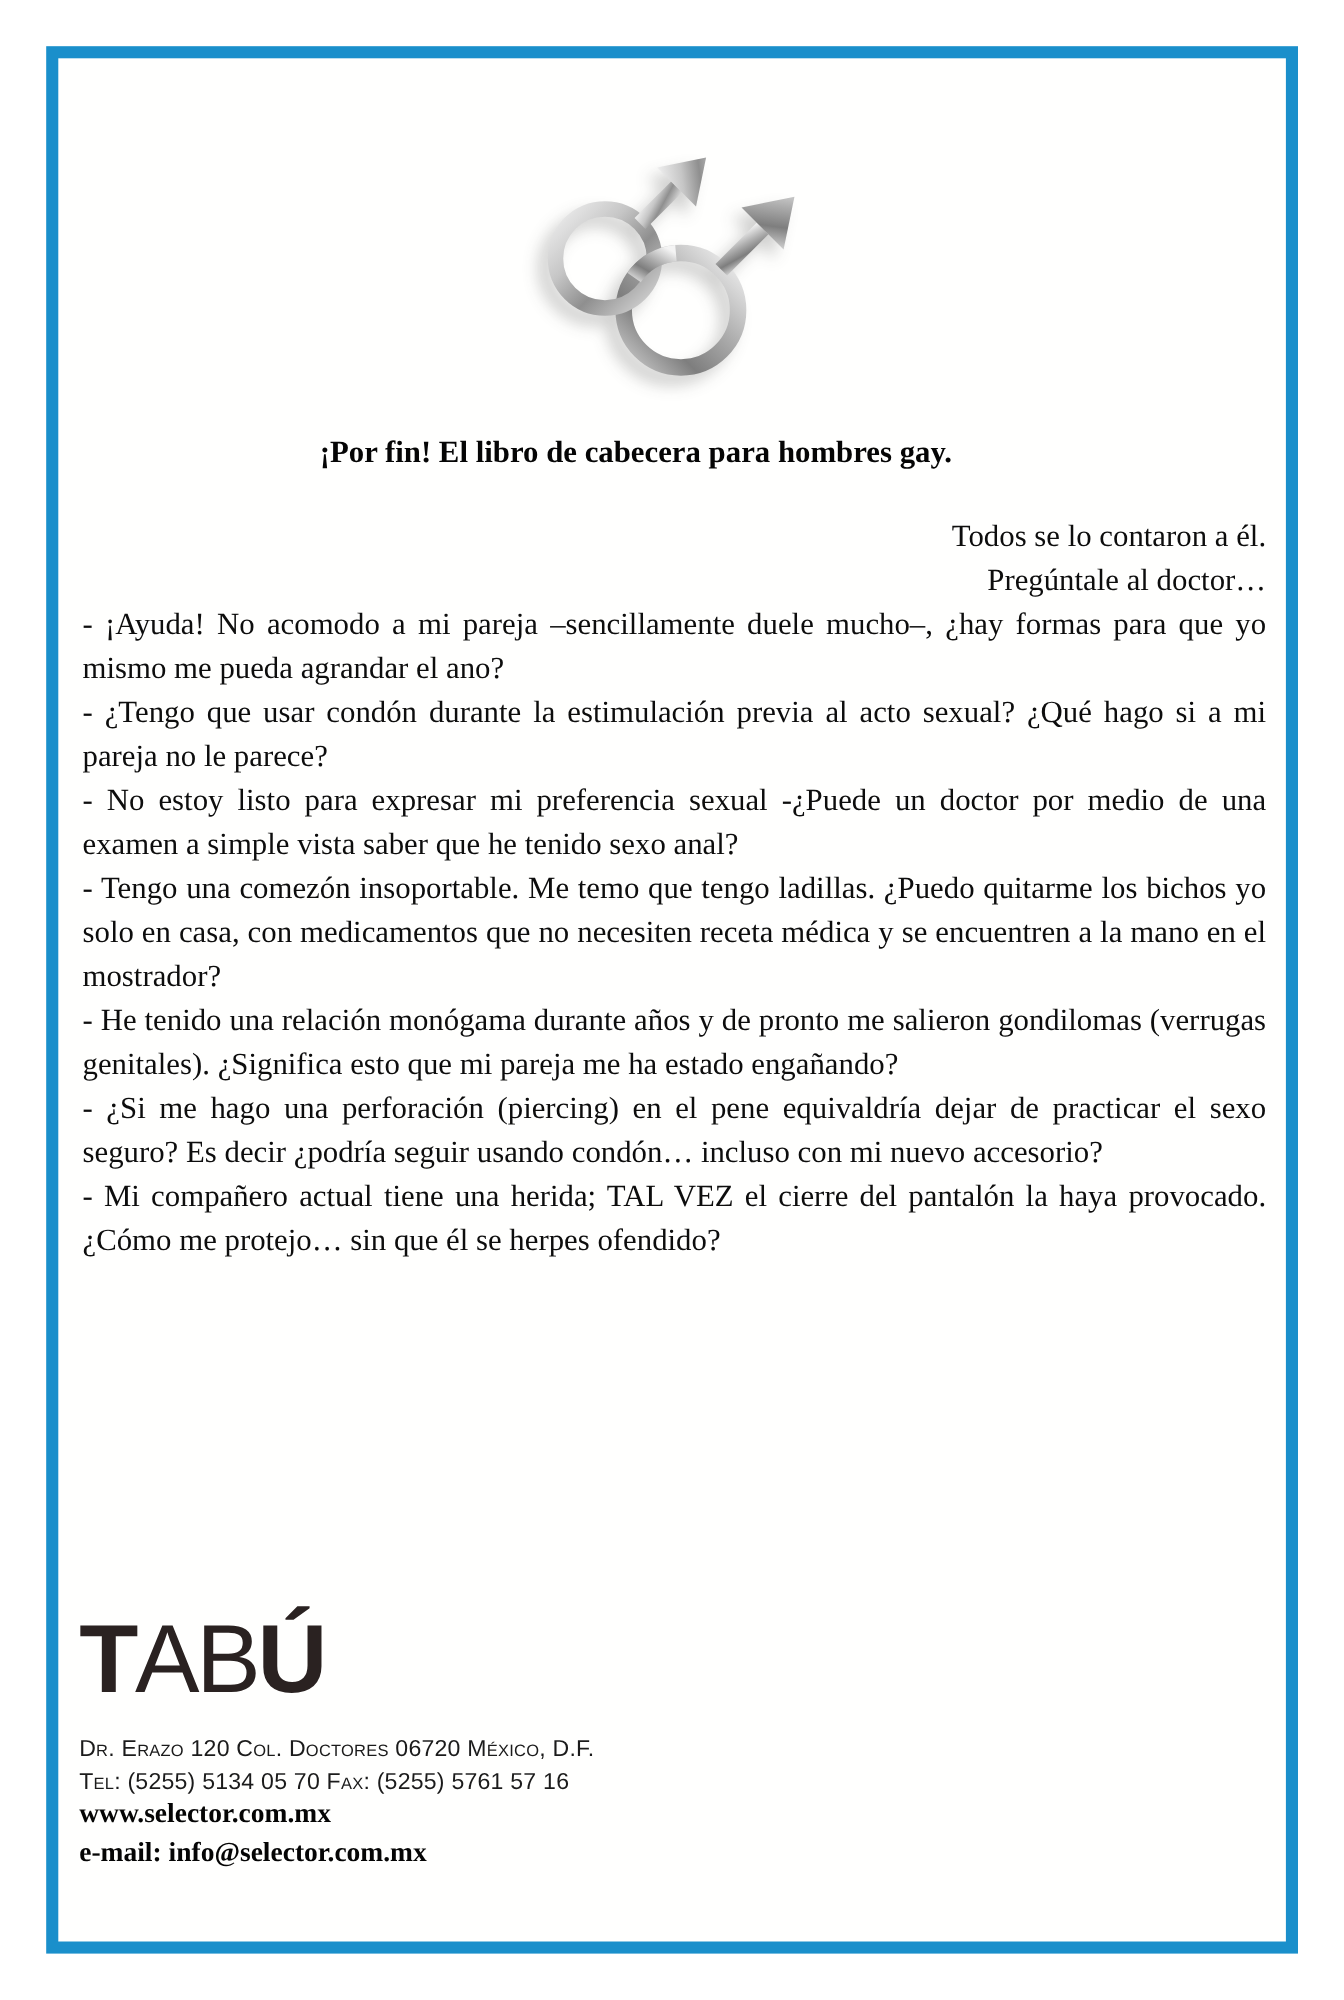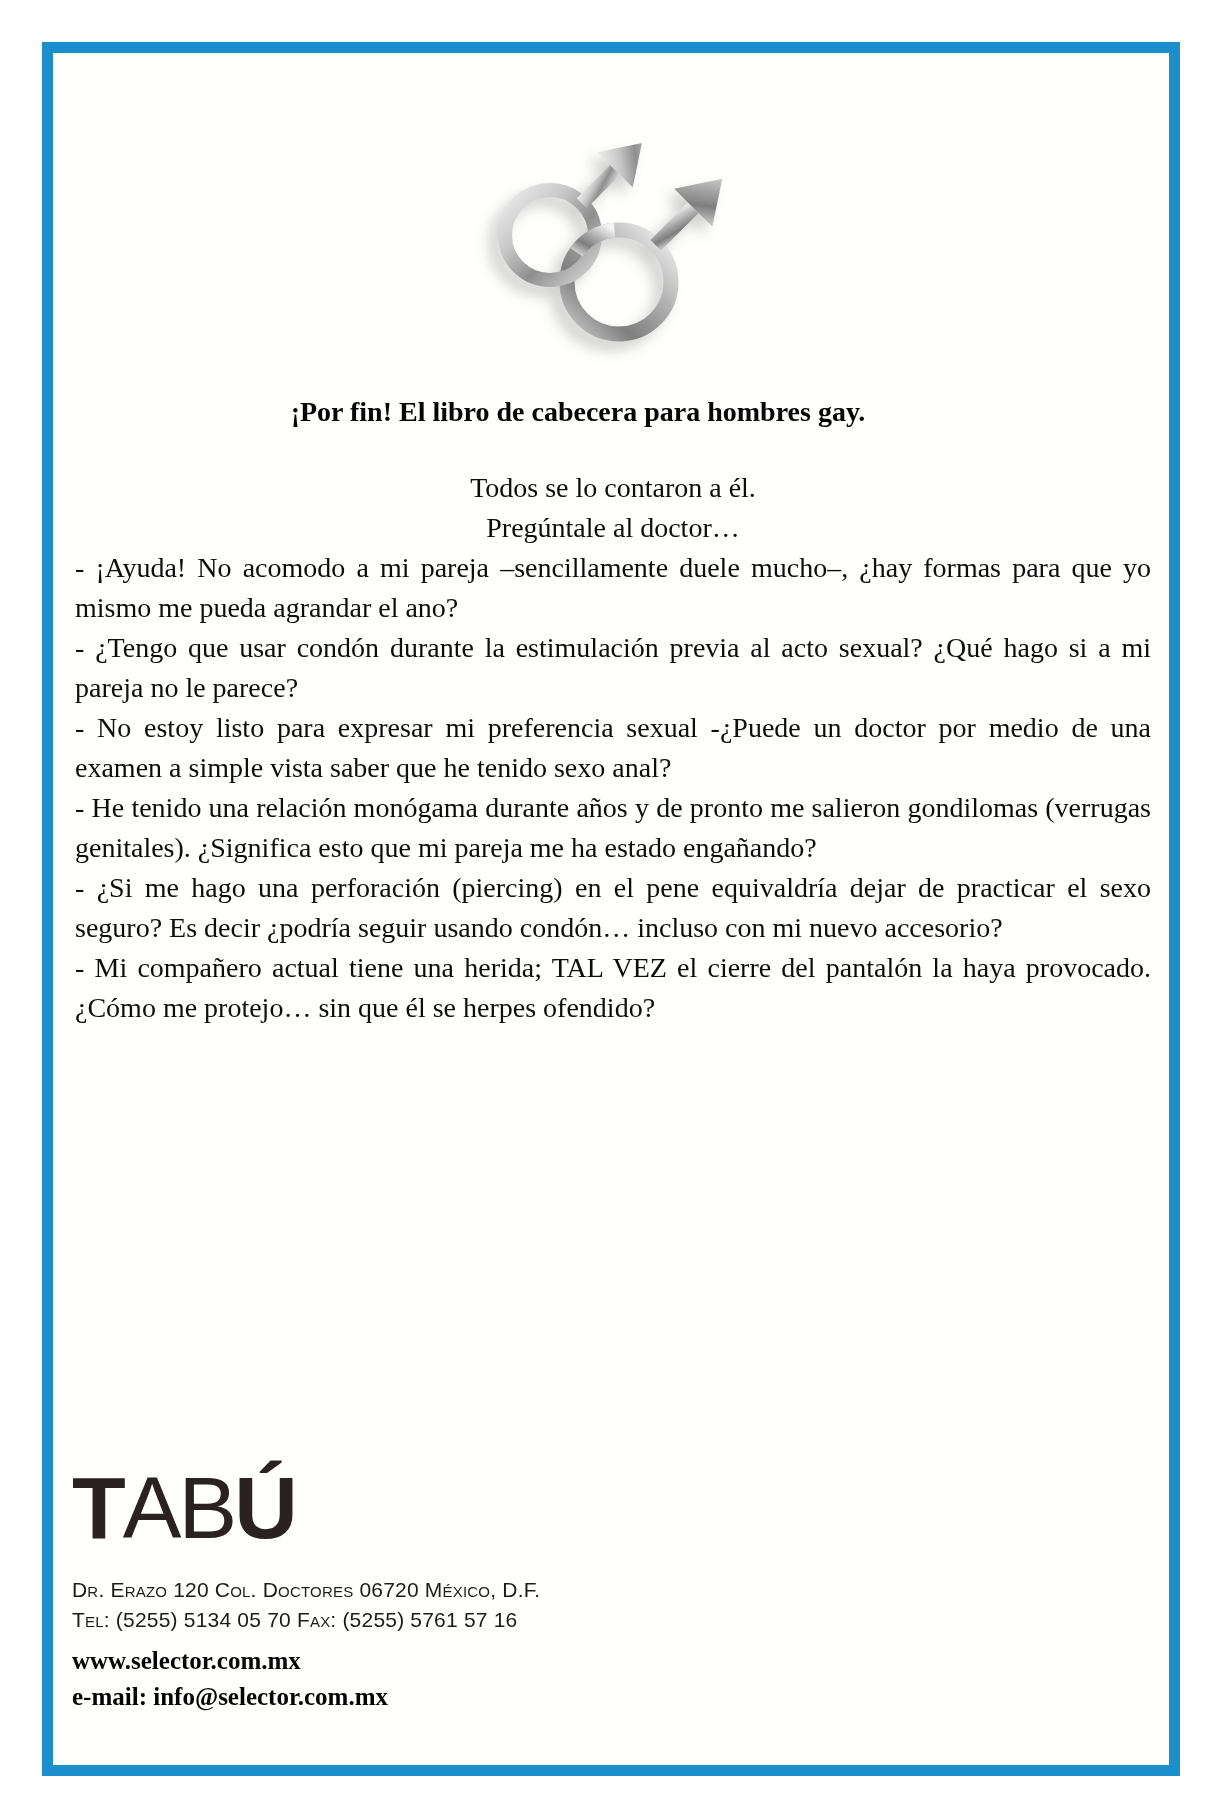--- a/index.html
+++ b/index.html
@@ -19,21 +19,21 @@
   .title{
     position:absolute;left:62px;top:394px;width:1032px;
     text-align:center;font-weight:bold;font-size:28px;line-height:36px;color:#050505;
   }
   
   .bodytext{
     position:absolute;left:75px;top:468px;width:1076px;
     font-size:28px;line-height:40px;color:#0d0d0d;
   }
   .bodytext p{margin:0;text-align:justify;}
-  .bodytext .intro-line{text-align:center;}
+  .bodytext .intro-line{text-align:right;}
   .closing{
     margin-top:26px !important;
     font-size:29px;line-height:46px;text-align:justify;color:#0d0d0d;
   }
   
   .publisher{
     position:absolute;left:72px;top:1462px;width:540px;text-align:left;
     color:#111;
   }
   .logo{
@@ -48,21 +48,21 @@
     font-variant:small-caps;
     font-size:21px;line-height:28px;color:#1b1b1b;letter-spacing:0.2px;
     white-space:nowrap;
   }
   .addr{margin-top:22px;}
   .phone{margin-top:2px;}
   .site,.mail{
     font-family:"Liberation Serif","DejaVu Serif",serif;font-weight:bold;
     font-size:25px;line-height:30px;color:#050505;white-space:nowrap;
   }
-  .site{margin-top:12px;}
+  .site{}
   .mail{margin-top:6px;}
 </style>
 </head>
 <body>
 
 <div class="frame"></div>
 
 <div class="emblem">
   <svg viewBox="0 0 244 228" xmlns="http://www.w3.org/2000/svg" aria-hidden="true">
     <defs>
@@ -101,20 +101,21 @@
 </div>
 
 <div class="title">¡Por fin! El libro de cabecera para hombres gay.</div>
 
 <div class="bodytext">
   <p class="intro-line">Todos se lo contaron a él.</p>
   <p class="intro-line">Pregúntale al doctor…</p>
   <p>- ¡Ayuda! No acomodo a mi pareja –sencillamente duele mucho–, ¿hay formas para que yo mismo me pueda agrandar el ano?</p>
   <p>- ¿Tengo que usar condón durante la estimulación previa al acto sexual? ¿Qué hago si a mi pareja no le parece?</p>
   <p>- No estoy listo para expresar mi preferencia sexual -¿Puede un doctor por medio de una examen a simple vista saber que he tenido sexo anal?</p>
+  <p>- Tengo una comezón insoportable. Me temo que tengo ladillas. ¿Puedo quitarme los bichos yo solo en casa, con medicamentos que no necesiten receta médica y se encuentren a la mano en el mostrador?</p>
   <p>- He tenido una relación monógama durante años y de pronto me salieron gondilomas (verrugas genitales). ¿Significa esto que mi pareja me ha estado engañando?</p>
   <p>- ¿Si me hago una perforación (piercing) en el pene equivaldría dejar de practicar el sexo seguro? Es decir ¿podría seguir usando condón… incluso con mi nuevo accesorio?</p>
   <p>- Mi compañero actual tiene una herida; TAL VEZ el cierre del pantalón la haya provocado. ¿Cómo me protejo… sin que él se herpes ofendido?</p>
 </div>
 
 <div class="publisher">
   <div class="logo"><span class="heavy">T</span><span class="light">AB</span><span class="heavy">Ú</span></div>
   <div class="addr">Dr. Erazo 120 Col. Doctores 06720 México, D.F.</div>
   <div class="phone">Tel: (5255) 5134 05 70 Fax: (5255) 5761 57 16</div>
   <div class="site">www.selector.com.mx</div>

